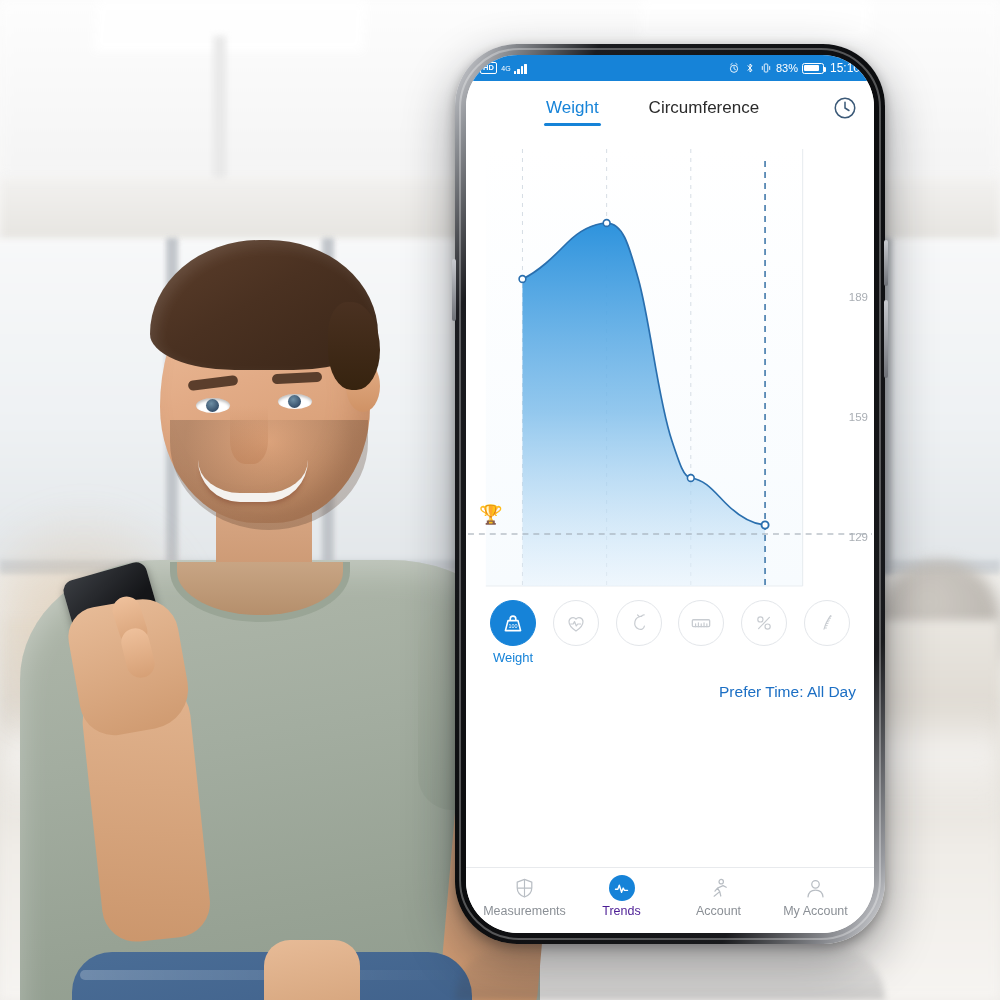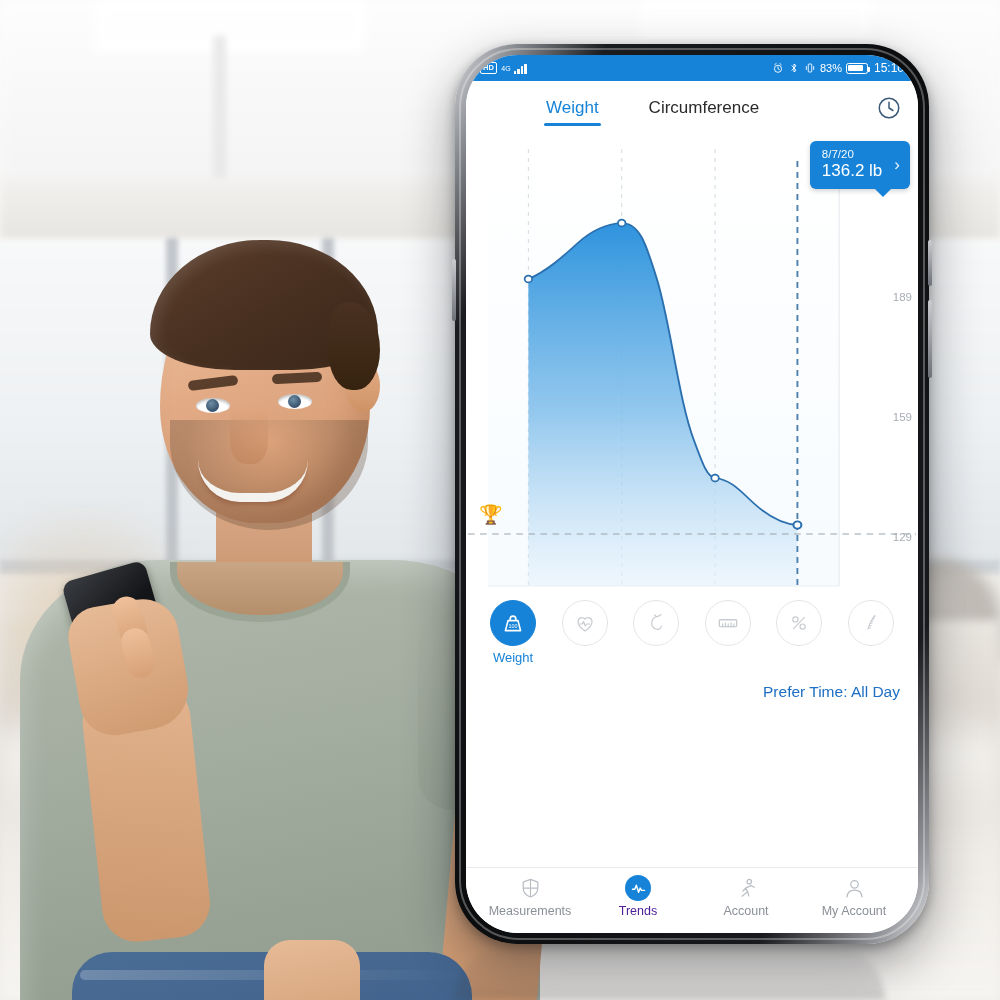--- a/index.html
+++ b/index.html
@@ -196,21 +196,21 @@
   }
   .m-pocket-hand {
     position: absolute; left: 244px; top: 730px; width: 96px; height: 90px;
     background: linear-gradient(170deg,#e7bb97,#d2a077);
     border-radius: 26px 26px 20px 20px;
   }
 
   
   #phone {
     position: absolute; left: 455px; top: 44px;
-    width: 474px; height: 900px;
+    width: 430px; height: 900px;
     border-radius: 62px;
     background: linear-gradient(118deg,#d9dade 0%, #8d9095 6%, #1b1c20 16%, #0b0c0e 50%, #191a1d 82%, #9a9ca1 95%, #e6e7ea 100%);
     box-shadow: 0 20px 50px rgba(20,22,28,.42), 0 4px 12px rgba(0,0,0,.30);
     padding: 11px;
   }
   #phone:before {
     content:''; position: absolute; left: 4px; top: 4px; right: 4px; bottom: 4px;
     border-radius: 60px;
     border: 2px solid rgba(255,255,255,.30);
     pointer-events: none;
@@ -535,27 +535,20 @@
             <circle cx="300" cy="386" r="3.6" fill="#ffffff" stroke="#2a6fae" stroke-width="1.9"></circle>
           </g>
         </svg>
 
         <div class="ylab" style="top:152px;">189</div>
         <div class="ylab" style="top:272px;">159</div>
         <div class="ylab" style="top:392px;">129</div>
 
         <div id="trophy" style="top:364px;">🏆</div>
 
-        <div id="tooltip">
-          <div>
-            <div class="tt-date">8/7/20</div>
-            <div class="tt-val">136.2 lb</div>
-          </div>
-          <div class="tt-chev">›</div>
-        </div>
       </div>
 
       <div id="metrics">
 
         <div class="metric active">
           <div class="m-circle">
             <svg width="26" height="26" viewBox="0 0 24 24">
               <path d="M5 19h14l-2.4-9.2H7.4Z" fill="none" stroke="#fff" stroke-width="1.5" stroke-linejoin="round"></path>
               <path d="M9.4 9.8V8.2a2.6 2.6 0 0 1 5.2 0v1.6" fill="none" stroke="#fff" stroke-width="1.5"></path>
               <text x="12" y="16.4" font-size="5" fill="#fff" text-anchor="middle" font-family="Liberation Sans, sans-serif">100</text>

